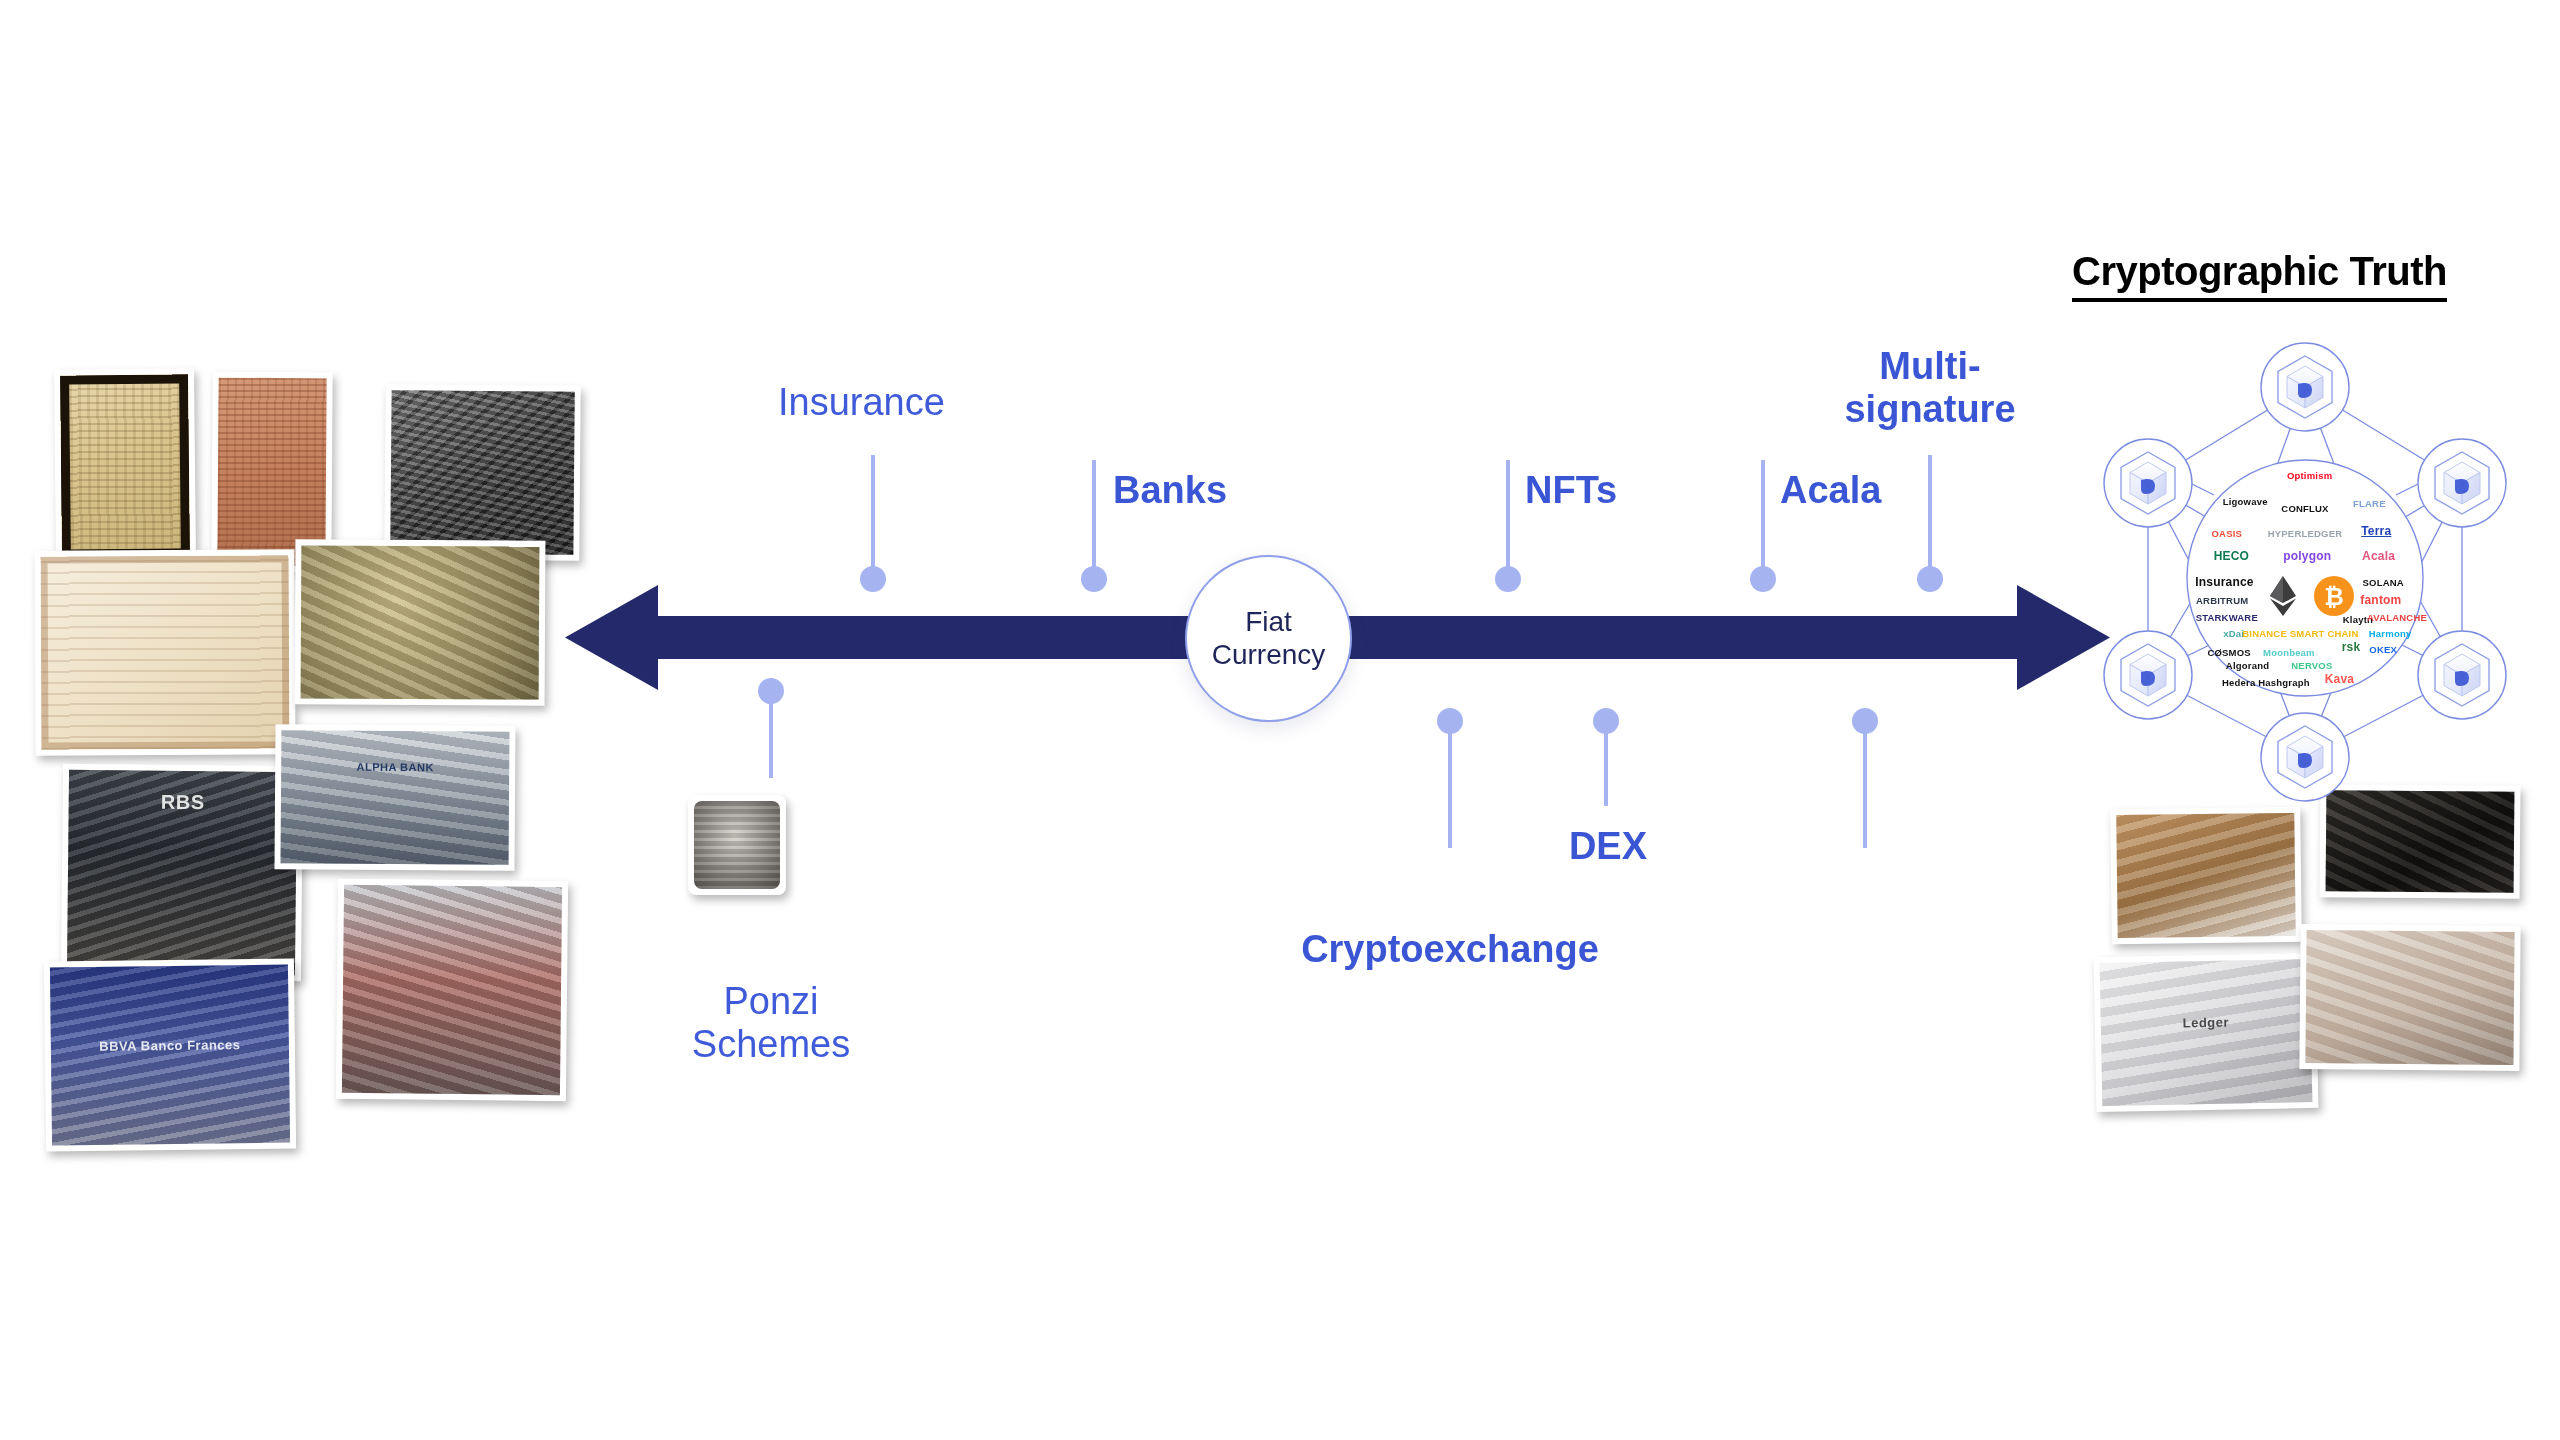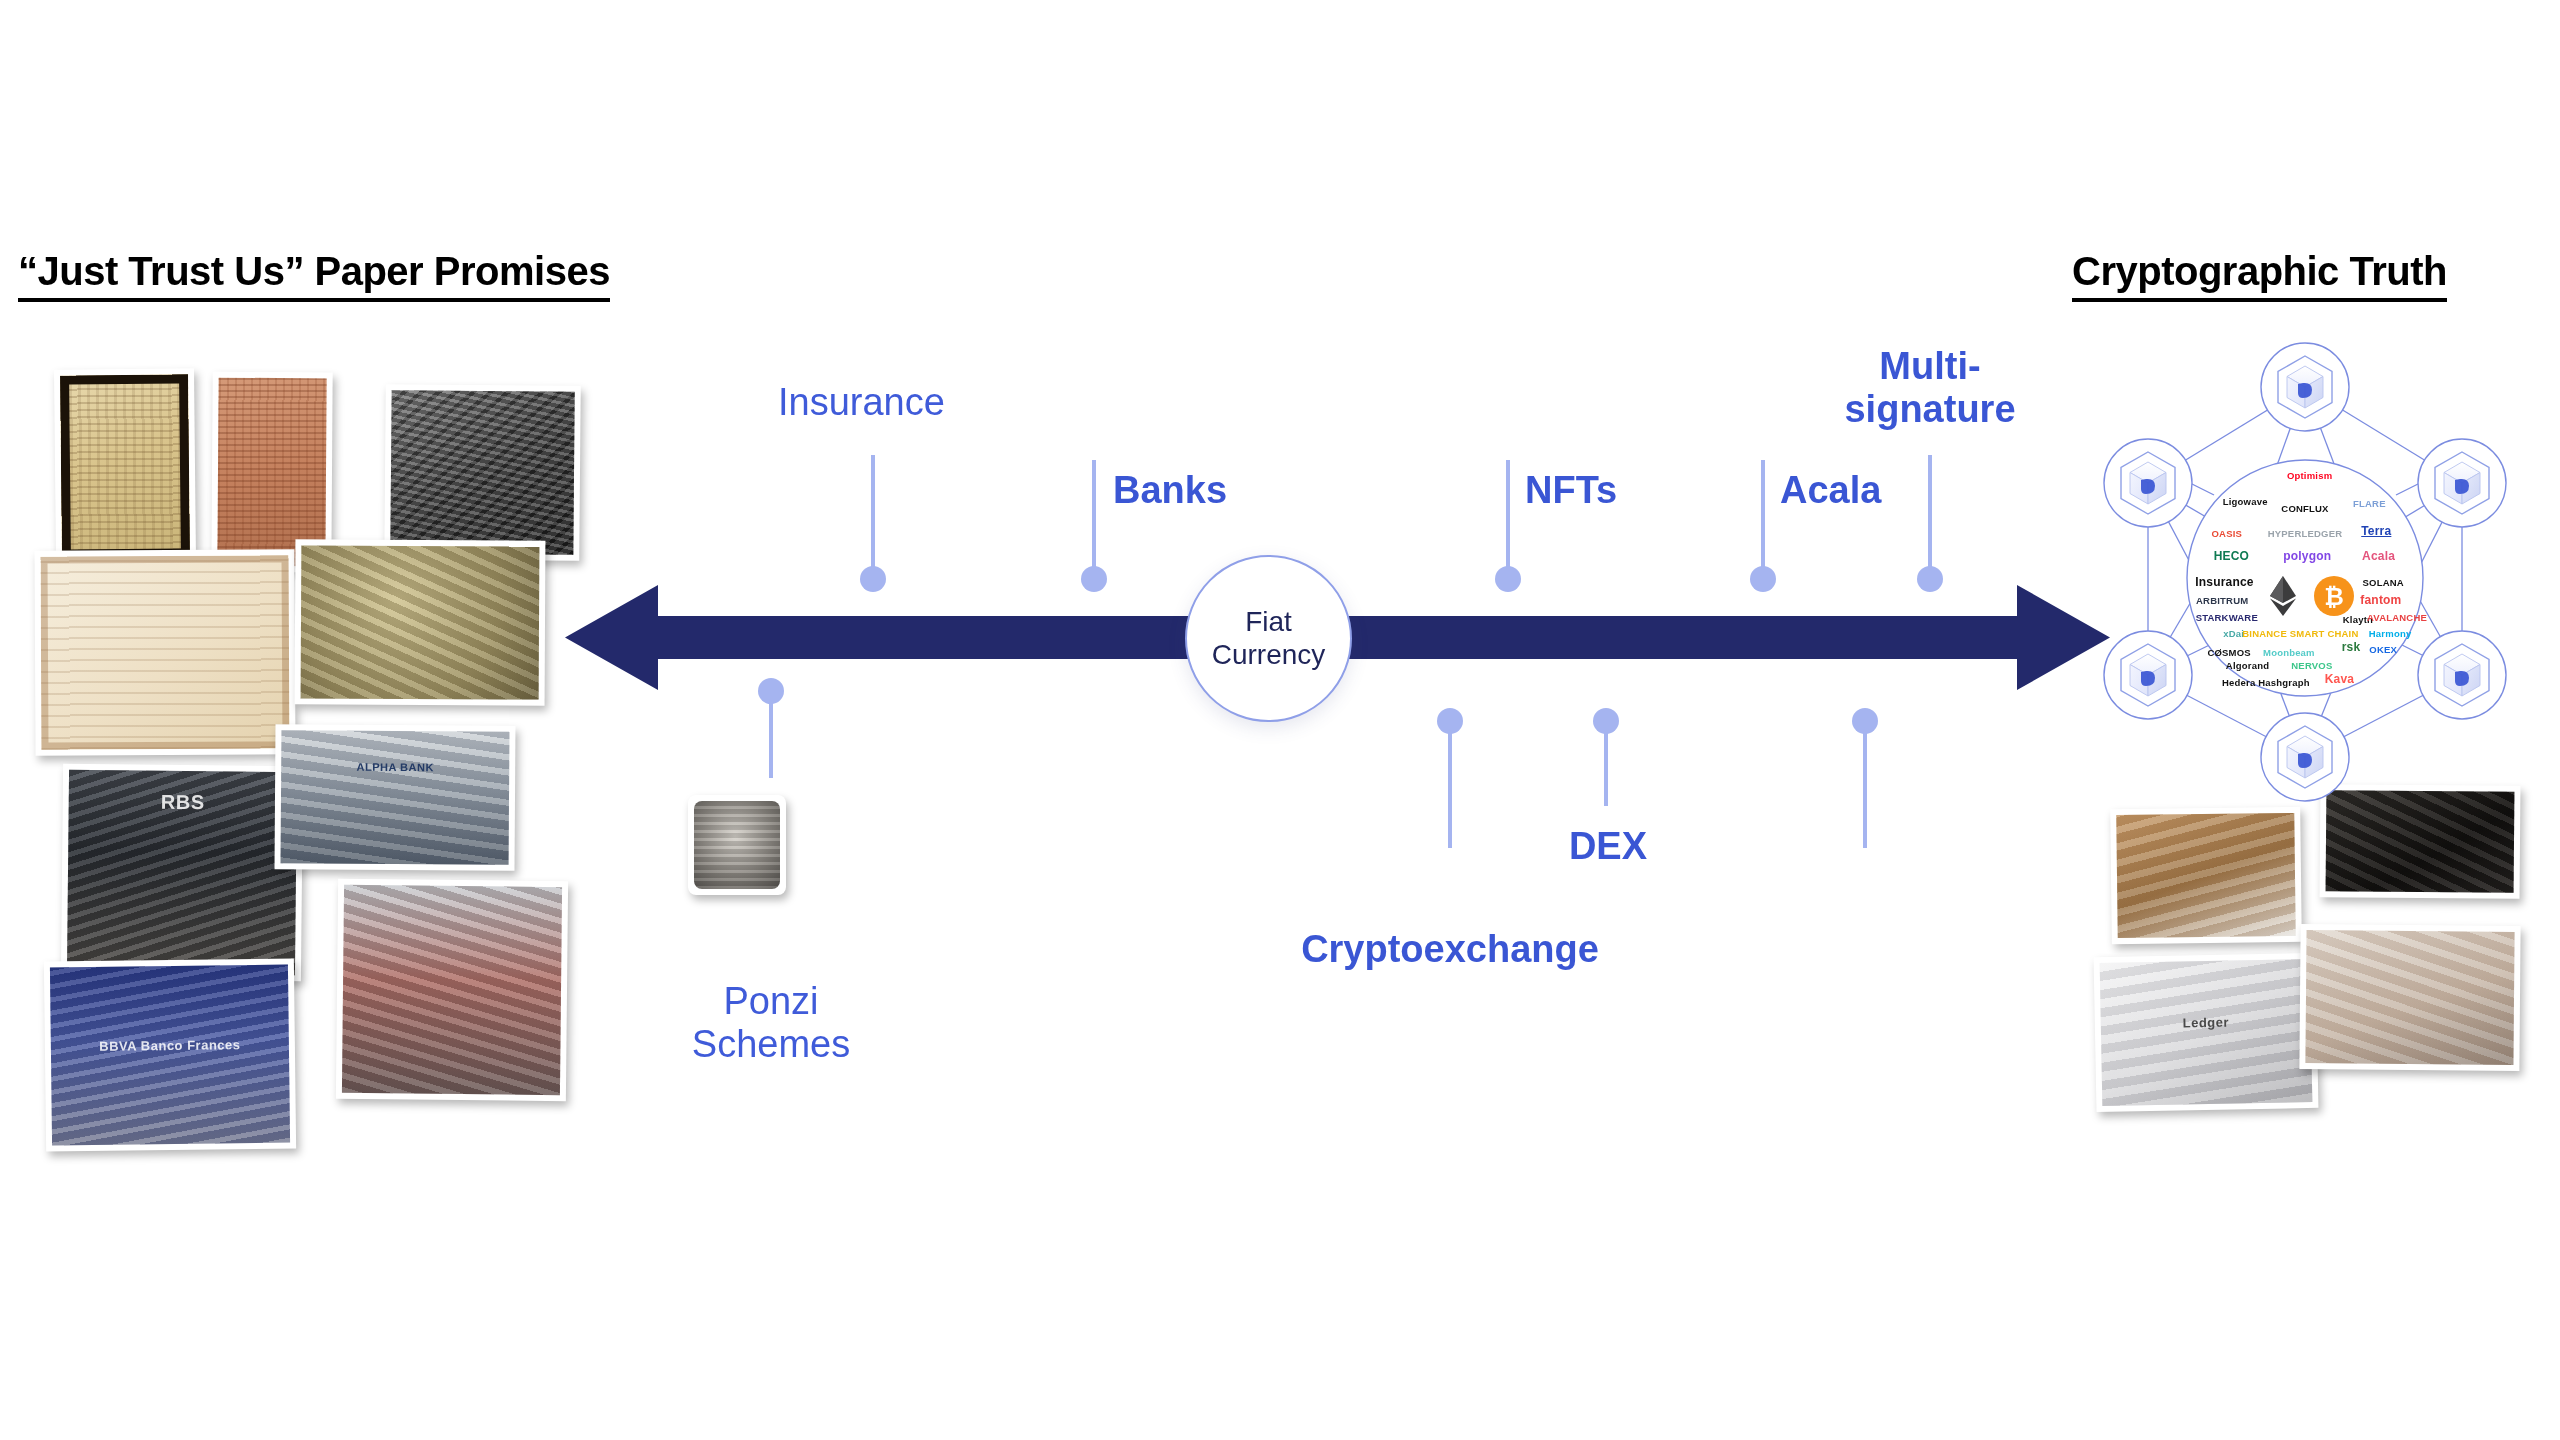--- a/index.html
+++ b/index.html
@@ -247,21 +247,20 @@
     letter-spacing: .2px;
     font-family: "Liberation Sans", sans-serif;
   }
   .logo-chip.big { font-size: 12px; }
 </style>
 </head>
 <body>
 
 <div class="stage">
 
-  <div class="heading" id="heading-left">“Just Trust Us” Paper Promises</div>
 
   <div class="heading" id="heading-right">Cryptographic Truth</div>
 
   <div>
     <div class="photo" style="left:55px; top:369px; width:140px; height:195px; transform:rotate(-0.6deg);">
       <div class="inner tex-old-note dark-frame"></div>
     </div>
     <div class="photo" style="left:212px; top:372px; width:120px; height:200px; transform:rotate(0.4deg);">
       <div class="inner tex-rust-note"></div>
     </div>

